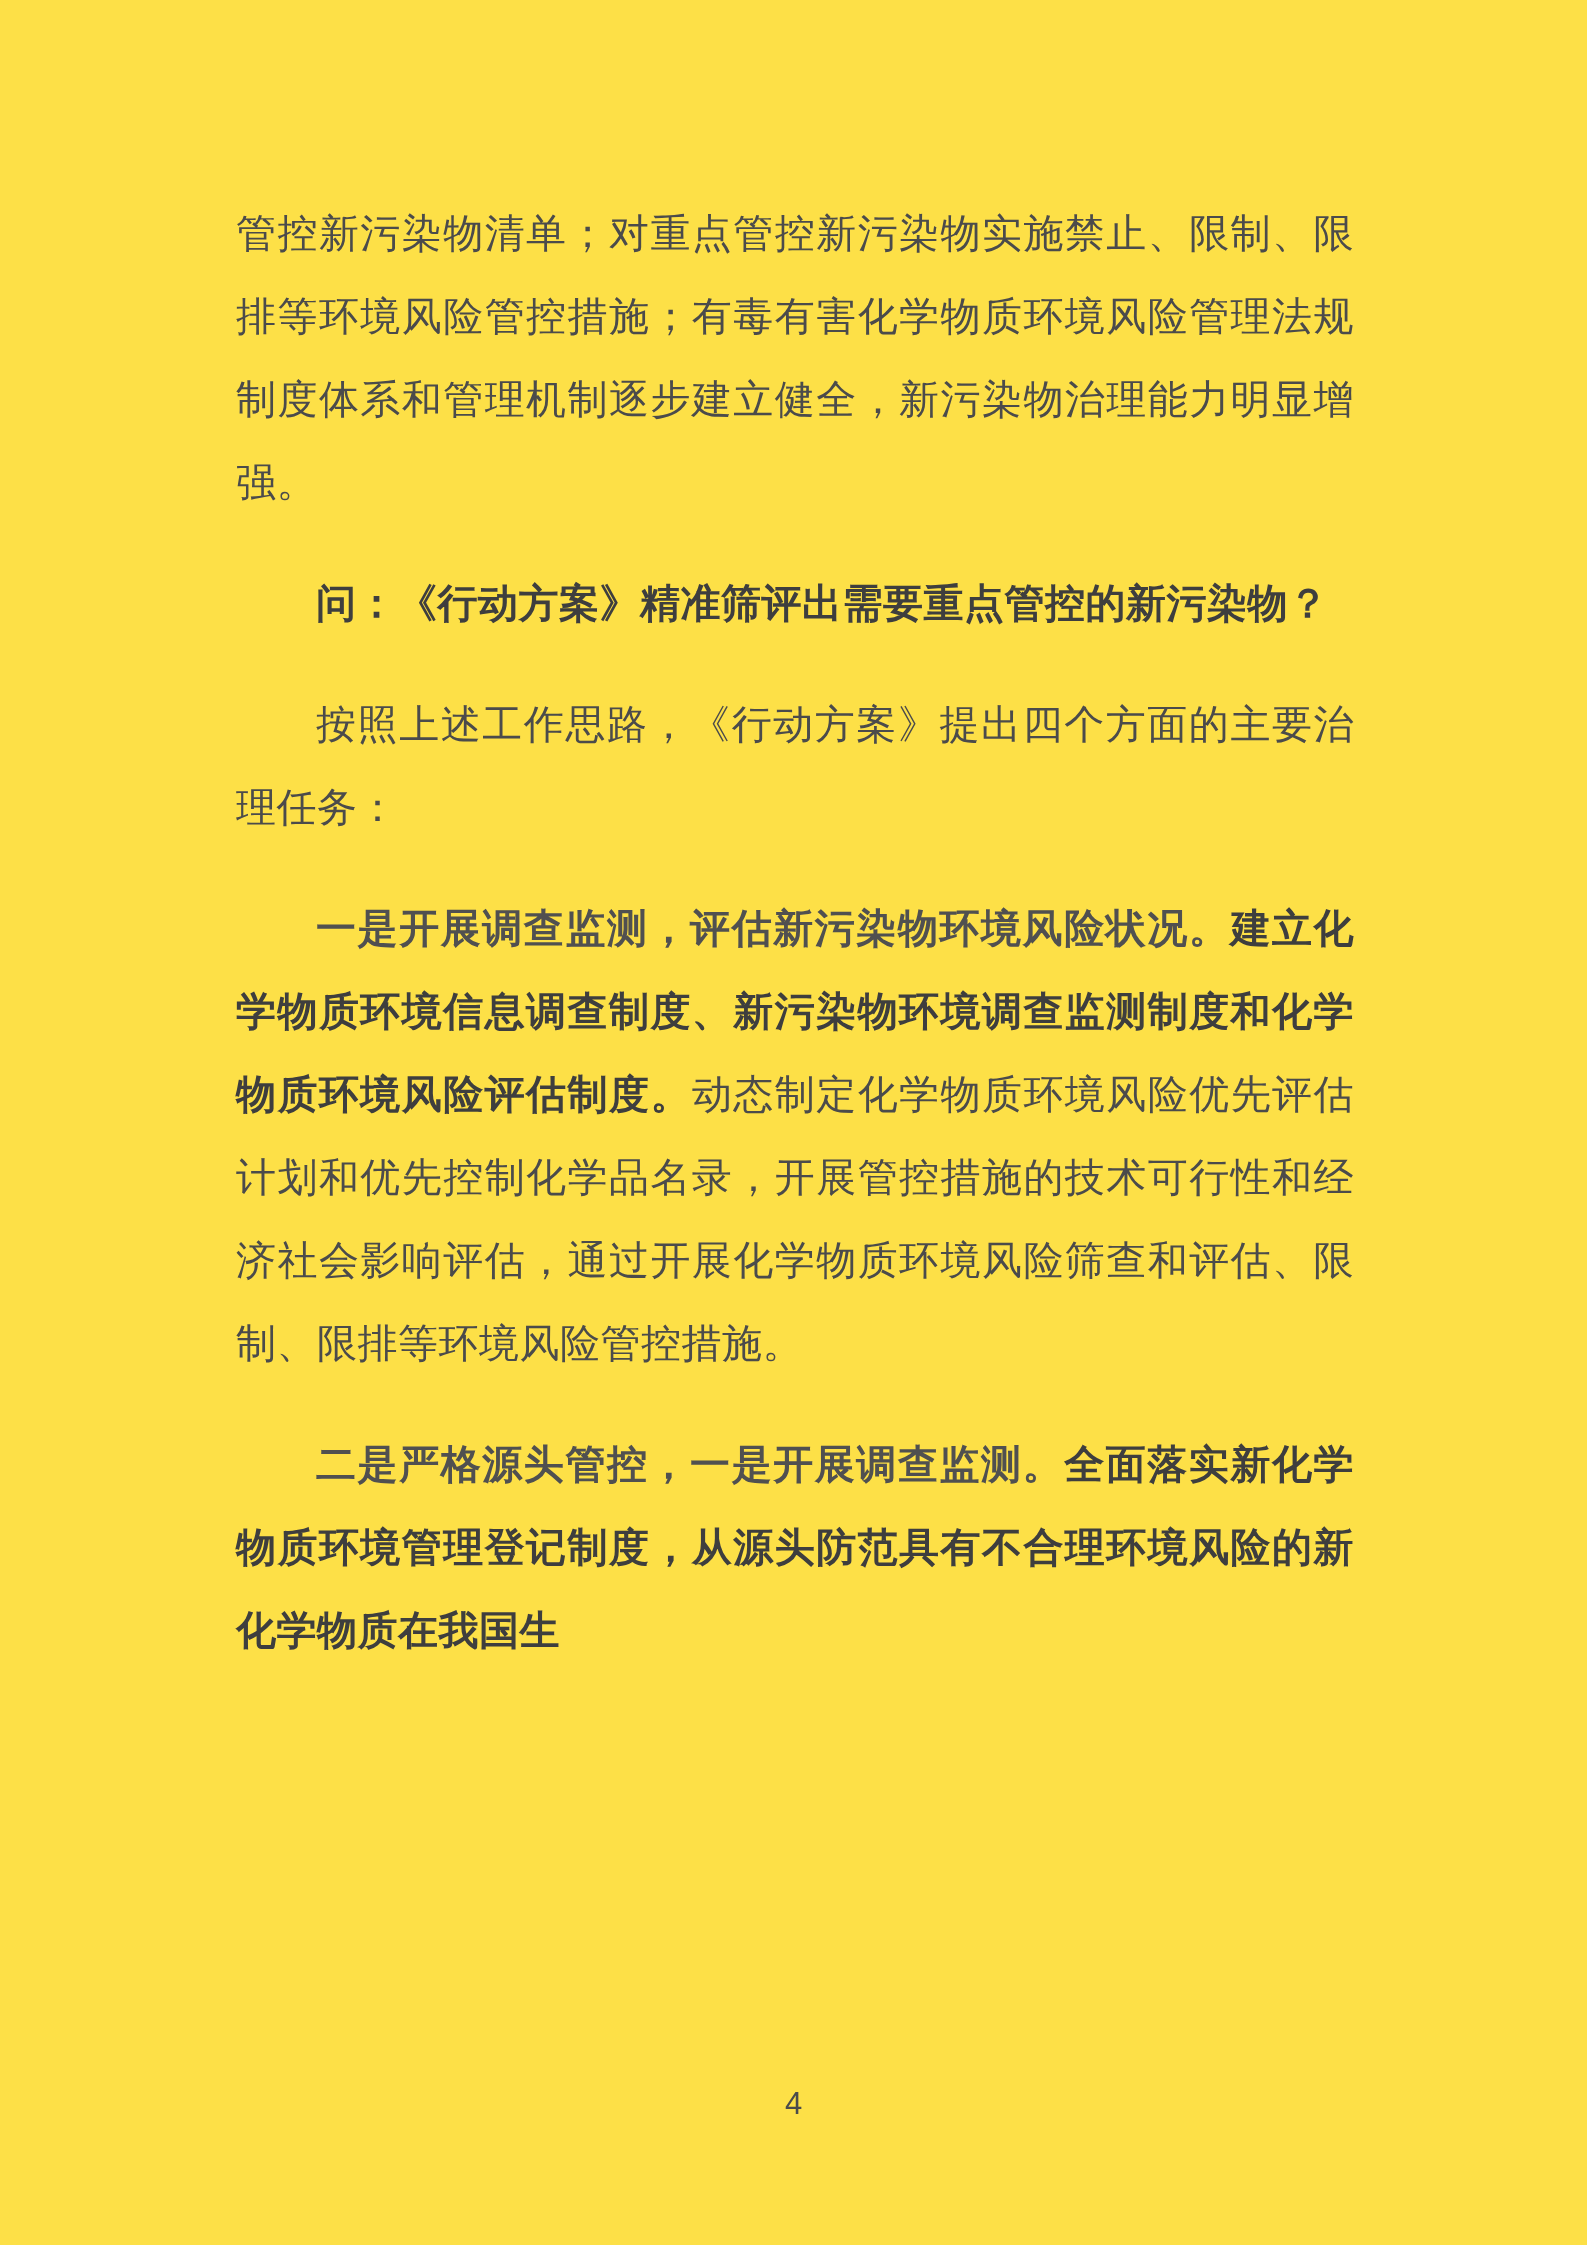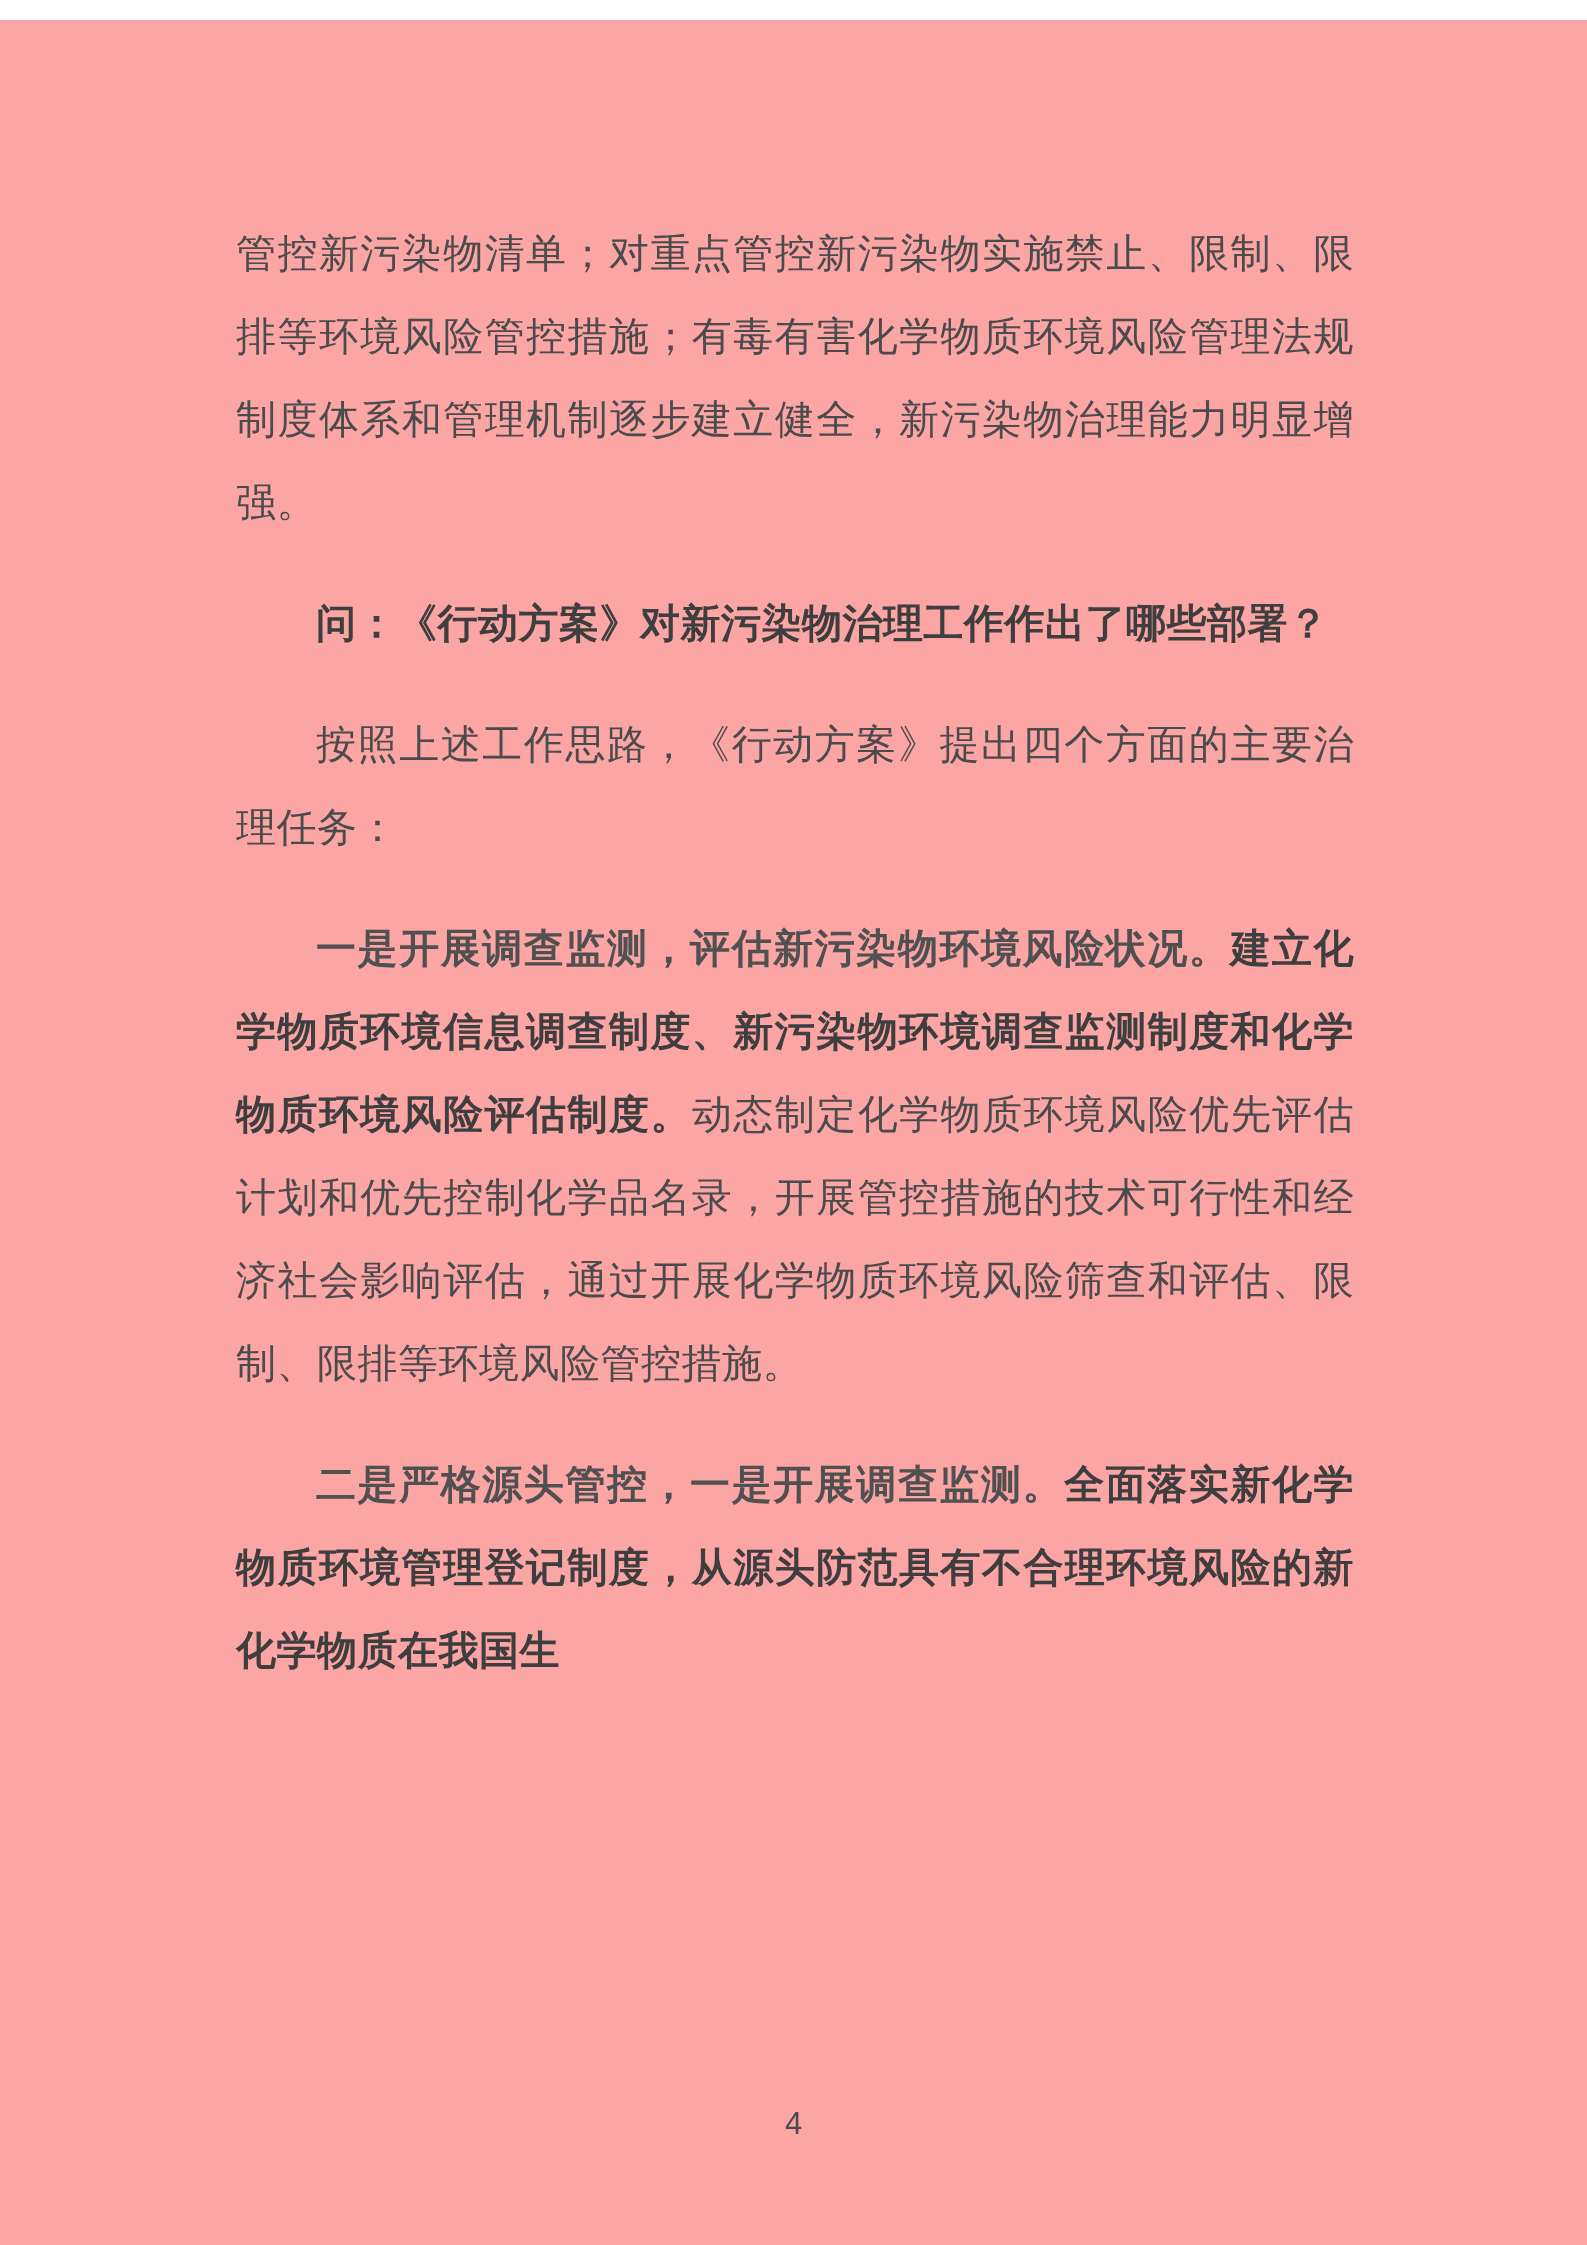--- a/index.html
+++ b/index.html
@@ -10,22 +10,21 @@
   body {
     width: 1587px;
     height: 2245px;
     position: relative;
     font-family: "Liberation Sans", "DejaVu Sans", sans-serif;
     overflow: hidden;
   }
   .page {
     position: absolute;
     inset: 0;
-    background: #fca5a5;
-    margin-top: 20px;
+    background: #fde047;
   }
   .content {
     position: absolute;
     left: 236px;
     top: 192px;
     width: 1118px;
   }
   .para {
     margin: 0 0 38px 0;
     font-size: 40px;
@@ -62,21 +61,21 @@
     line-height: 36px;
     color: #4b4b4b;
   }
 </style>
 </head>
 <body>
 
 <div class="page">
   <main class="content" id="content">
       <p class="para type-body"><span class="run-regular">管控新污染物清单；对重点管控新污染物实施禁止、限制、限排等环境风险管控措施；有毒有害化学物质环境风险管理法规制度体系和管理机制逐步建立健全，新污染物治理能力明显增强。</span></p>
-      <p class="para type-question indent"><span class="run-bold">问：《行动方案》对新污染物治理工作作出了哪些部署？</span></p>
+      <p class="para type-question indent"><span class="run-bold">问：《行动方案》精准筛评出需要重点管控的新污染物？</span></p>
       <p class="para type-body indent"><span class="run-regular">按照上述工作思路，《行动方案》提出四个方面的主要治理任务：</span></p>
       <p class="para type-task indent"><span class="run-kaiti">一是开展调查监测，评估新污染物环境风险状况。</span><span class="run-bold">建立化学物质环境信息调查制度、新污染物环境调查监测制度和化学物质环境风险评估制度。</span><span class="run-regular">动态制定化学物质环境风险优先评估计划和优先控制化学品名录，开展管控措施的技术可行性和经济社会影响评估，通过开展化学物质环境风险筛查和评估、限制、限排等环境风险管控措施。</span></p>
       <p class="para type-task indent"><span class="run-kaiti">二是严格源头管控，一是开展调查监测。</span><span class="run-bold">全面落实新化学物质环境管理登记制度，从源头防范具有不合理环境风险的新化学物质在我国生</span></p>
     </main>
   <footer class="page-footer">
     <span class="page-number">4</span>
   </footer>
 </div>
 
 </body></html>

